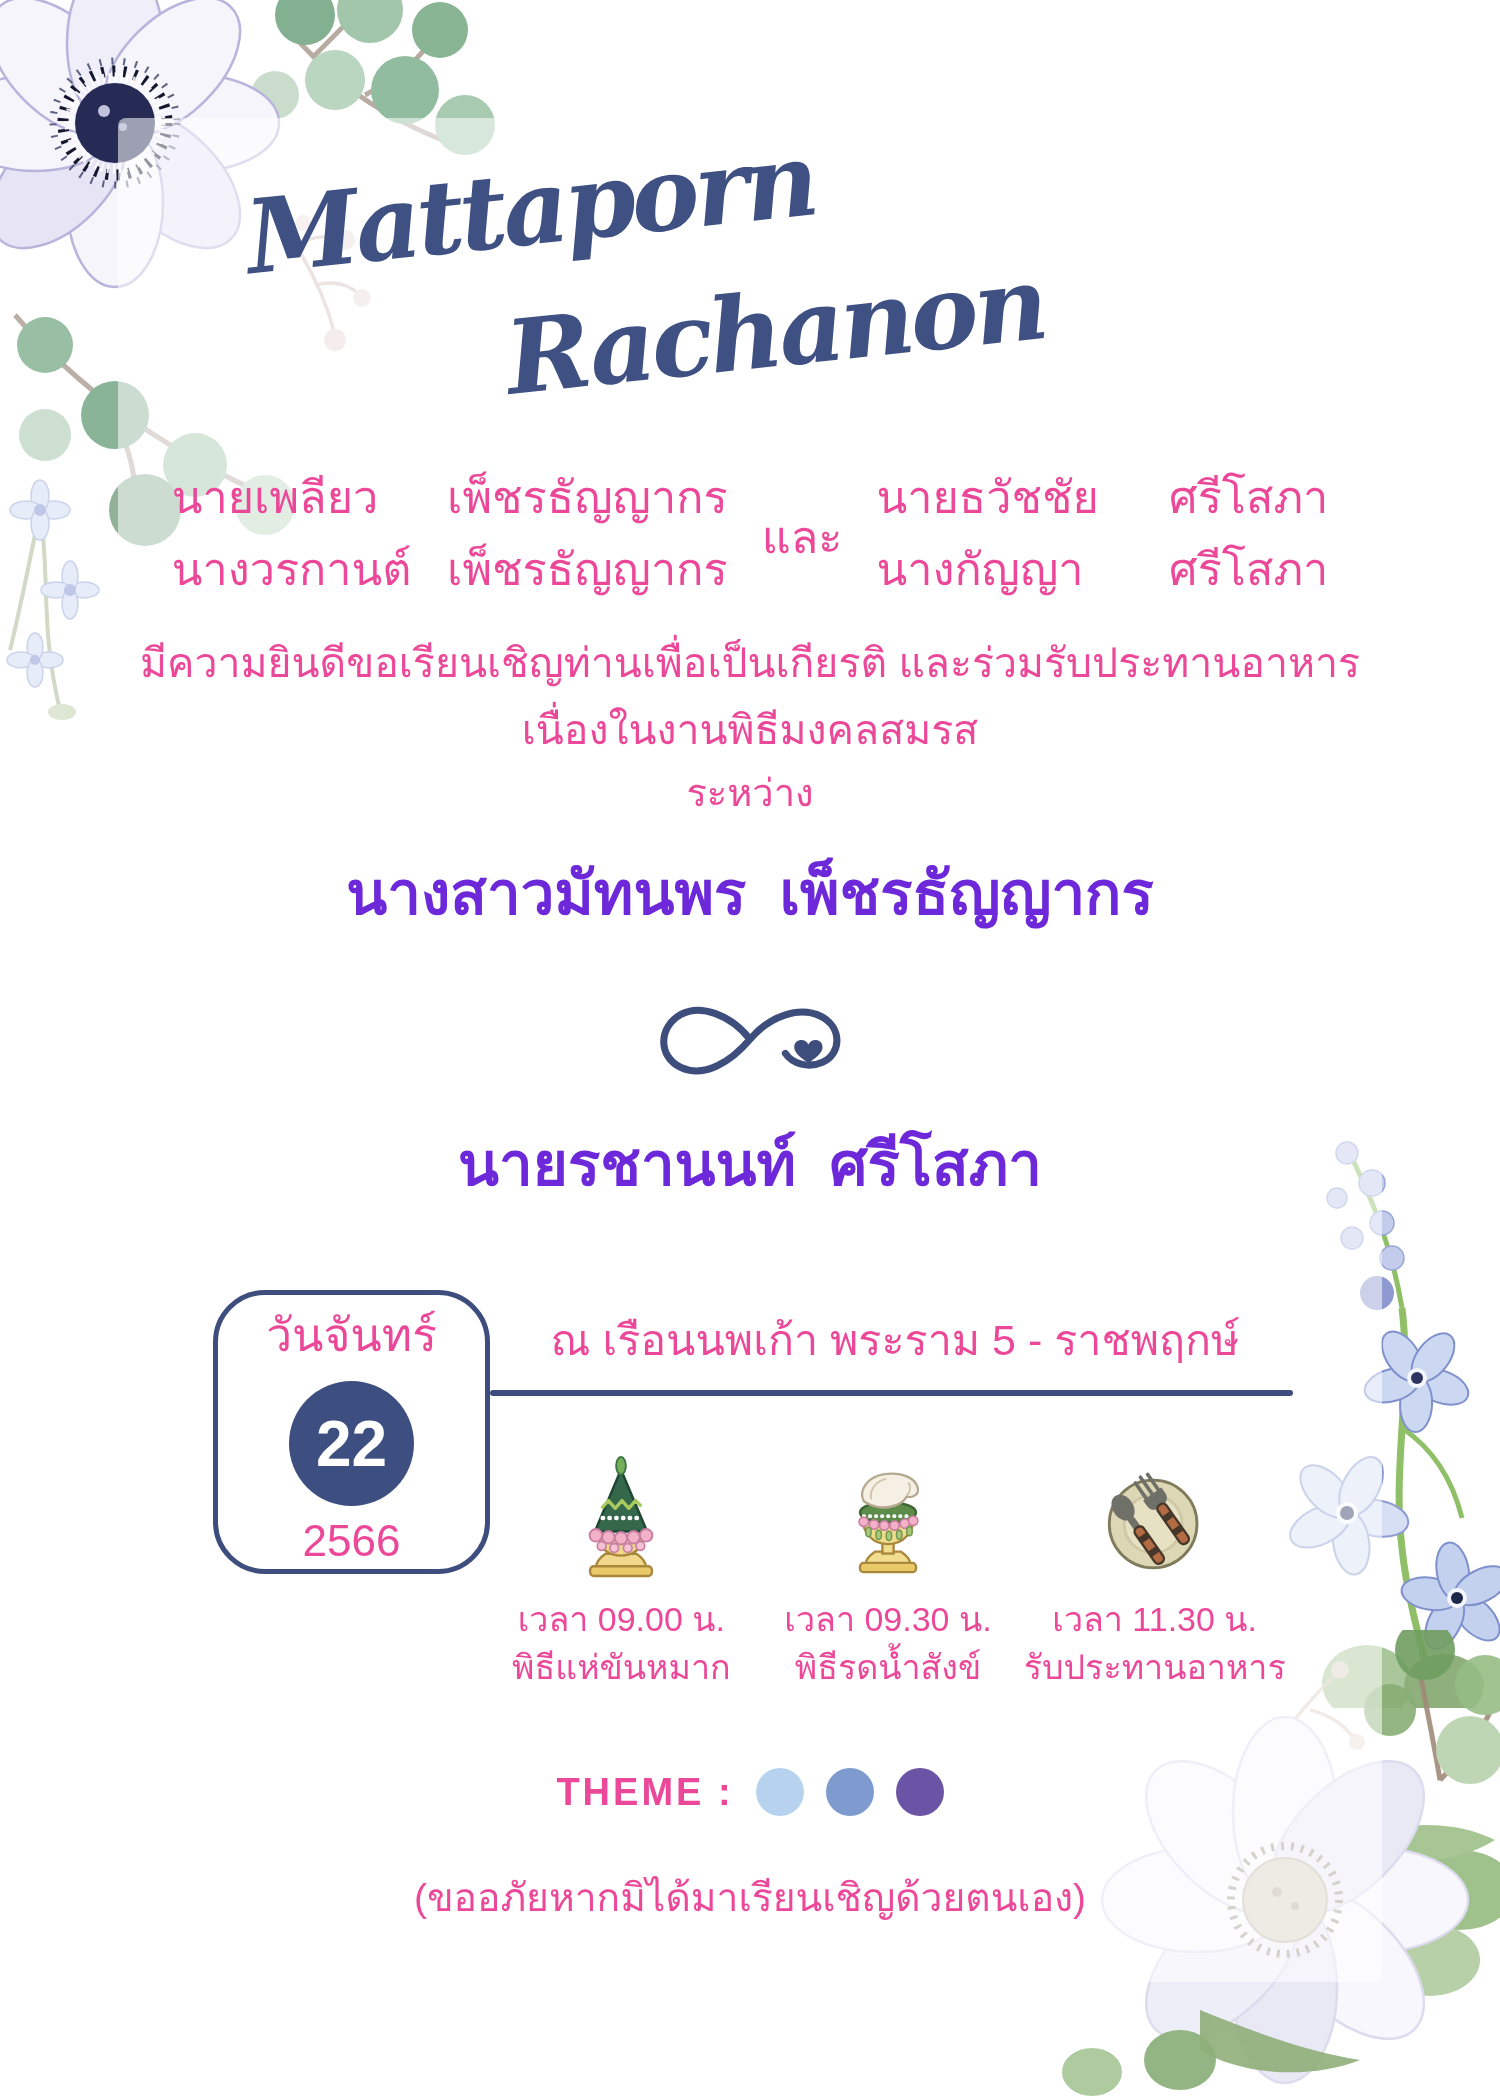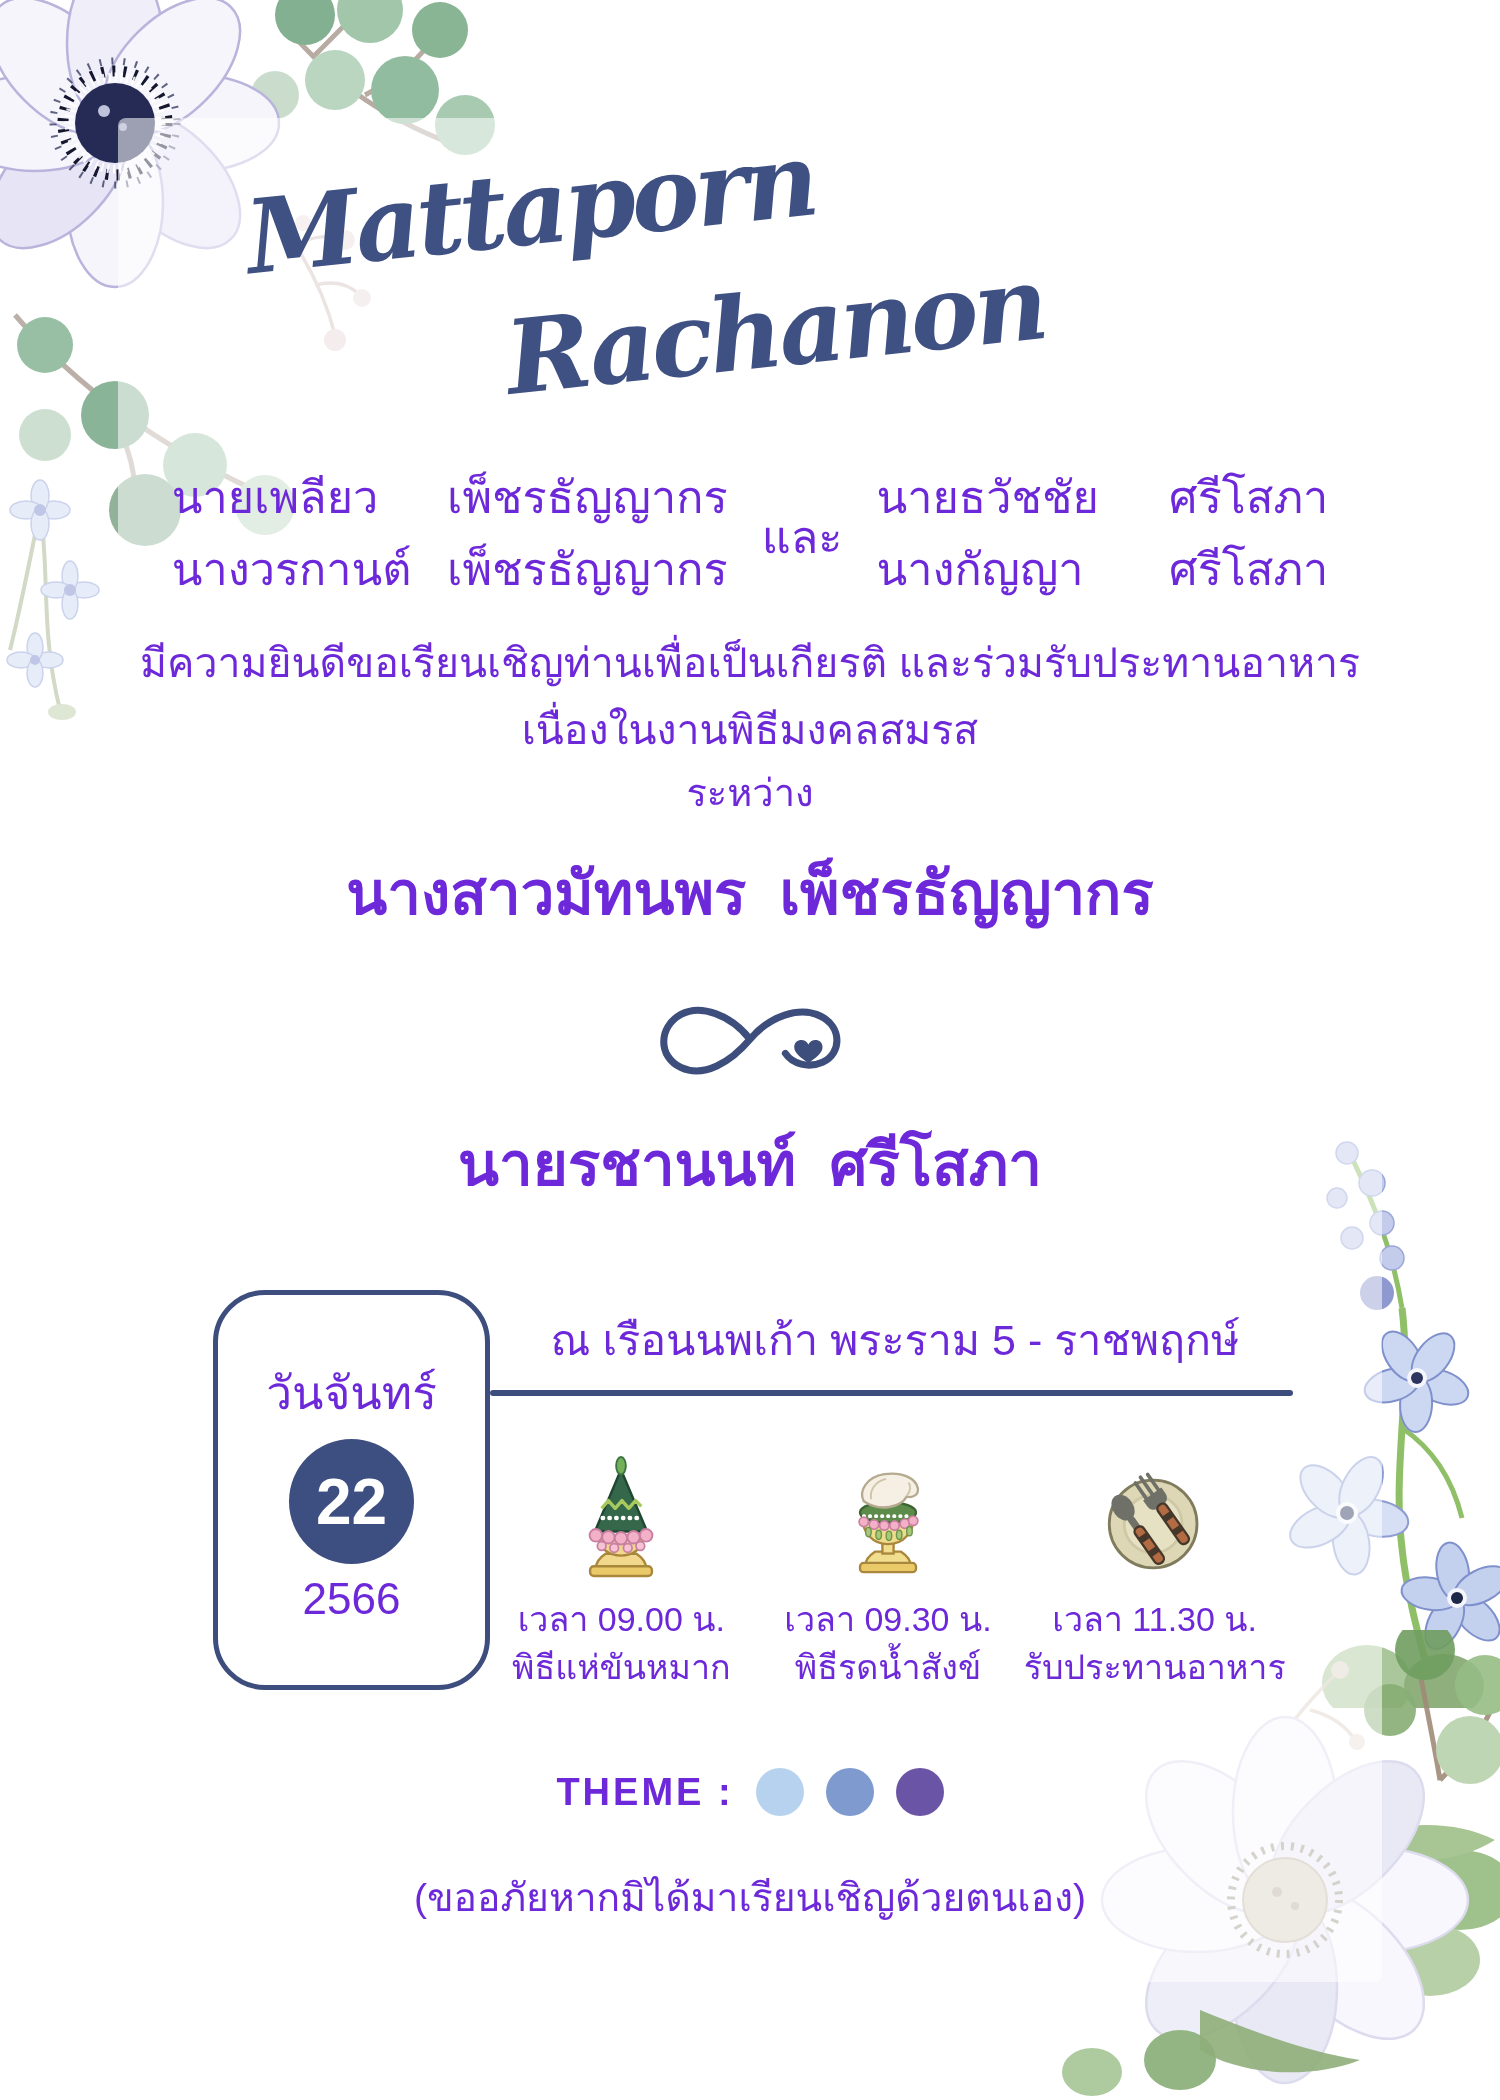--- a/index.html
+++ b/index.html
@@ -1,21 +1,21 @@
 <!DOCTYPE html>
 <html><head>
 <meta charset="utf-8">
 <style>
   * { margin:0; padding:0; box-sizing:border-box; }
   html,body { width:1500px; height:2100px; background:#ffffff; overflow:hidden; }
   #card { position:relative; width:1500px; height:2100px; background:#fff; overflow:hidden;
           font-family:"Liberation Sans","DejaVu Sans",sans-serif; }
   .abs { position:absolute; }
   .center { left:0; width:1500px; text-align:center; }
-  .brown { color:#6d28d9; }
+  .brown { color:#ec4899; }
   .navy  { color:#6d28d9; }
   .script { font-family:"DejaVu Serif",serif; font-style:italic; font-weight:bold;
             color:#3f5082; letter-spacing:-4px; white-space:nowrap; }
   #panel { left:118px; top:118px; width:1264px; height:1864px;
            background:rgba(255,255,255,.55); border-radius:8px; z-index:2; }
   svg.floral { z-index:1; }
   .content { z-index:3; }
 
   #script-bride { left:245px; top:148px; font-size:102px; transform:rotate(-6deg); }
   #script-groom { left:505px; top:270px; font-size:102px; transform:rotate(-6deg); }
@@ -30,21 +30,21 @@
 
   #inv1 { top:630px; font-size:41px; }
   #inv2 { top:697px; font-size:41px; }
   #inv3 { top:762px; font-size:38px; }
 
   .big-name { font-size:60px; font-weight:bold; white-space:pre; }
   #bride-name { top:845px; }
   #groom-name { top:1116px;text-align:center; }
   #infinity { left:635px; top:986px; }
 
-  #date-box { left:213px; top:1290px; width:277px; height:400px;
+  #date-box { left:213px; top:1290px; width:277px; height:284px;
               border:5px solid #3d4d7d; border-radius:52px; display:flex;
               flex-direction:column; align-items:center; justify-content:center;
               gap:10px; background:rgba(255,255,255,.6); }
   #day-name { font-size:46px; }
   #day-circle { width:125px; height:125px; border-radius:50%; background:#3d4e80;
                 color:#fff; font-size:64px; font-weight:bold; display:flex;
                 align-items:center; justify-content:center; }
   #month { font-size:46px; }
   #year  { font-size:44px; }
 

